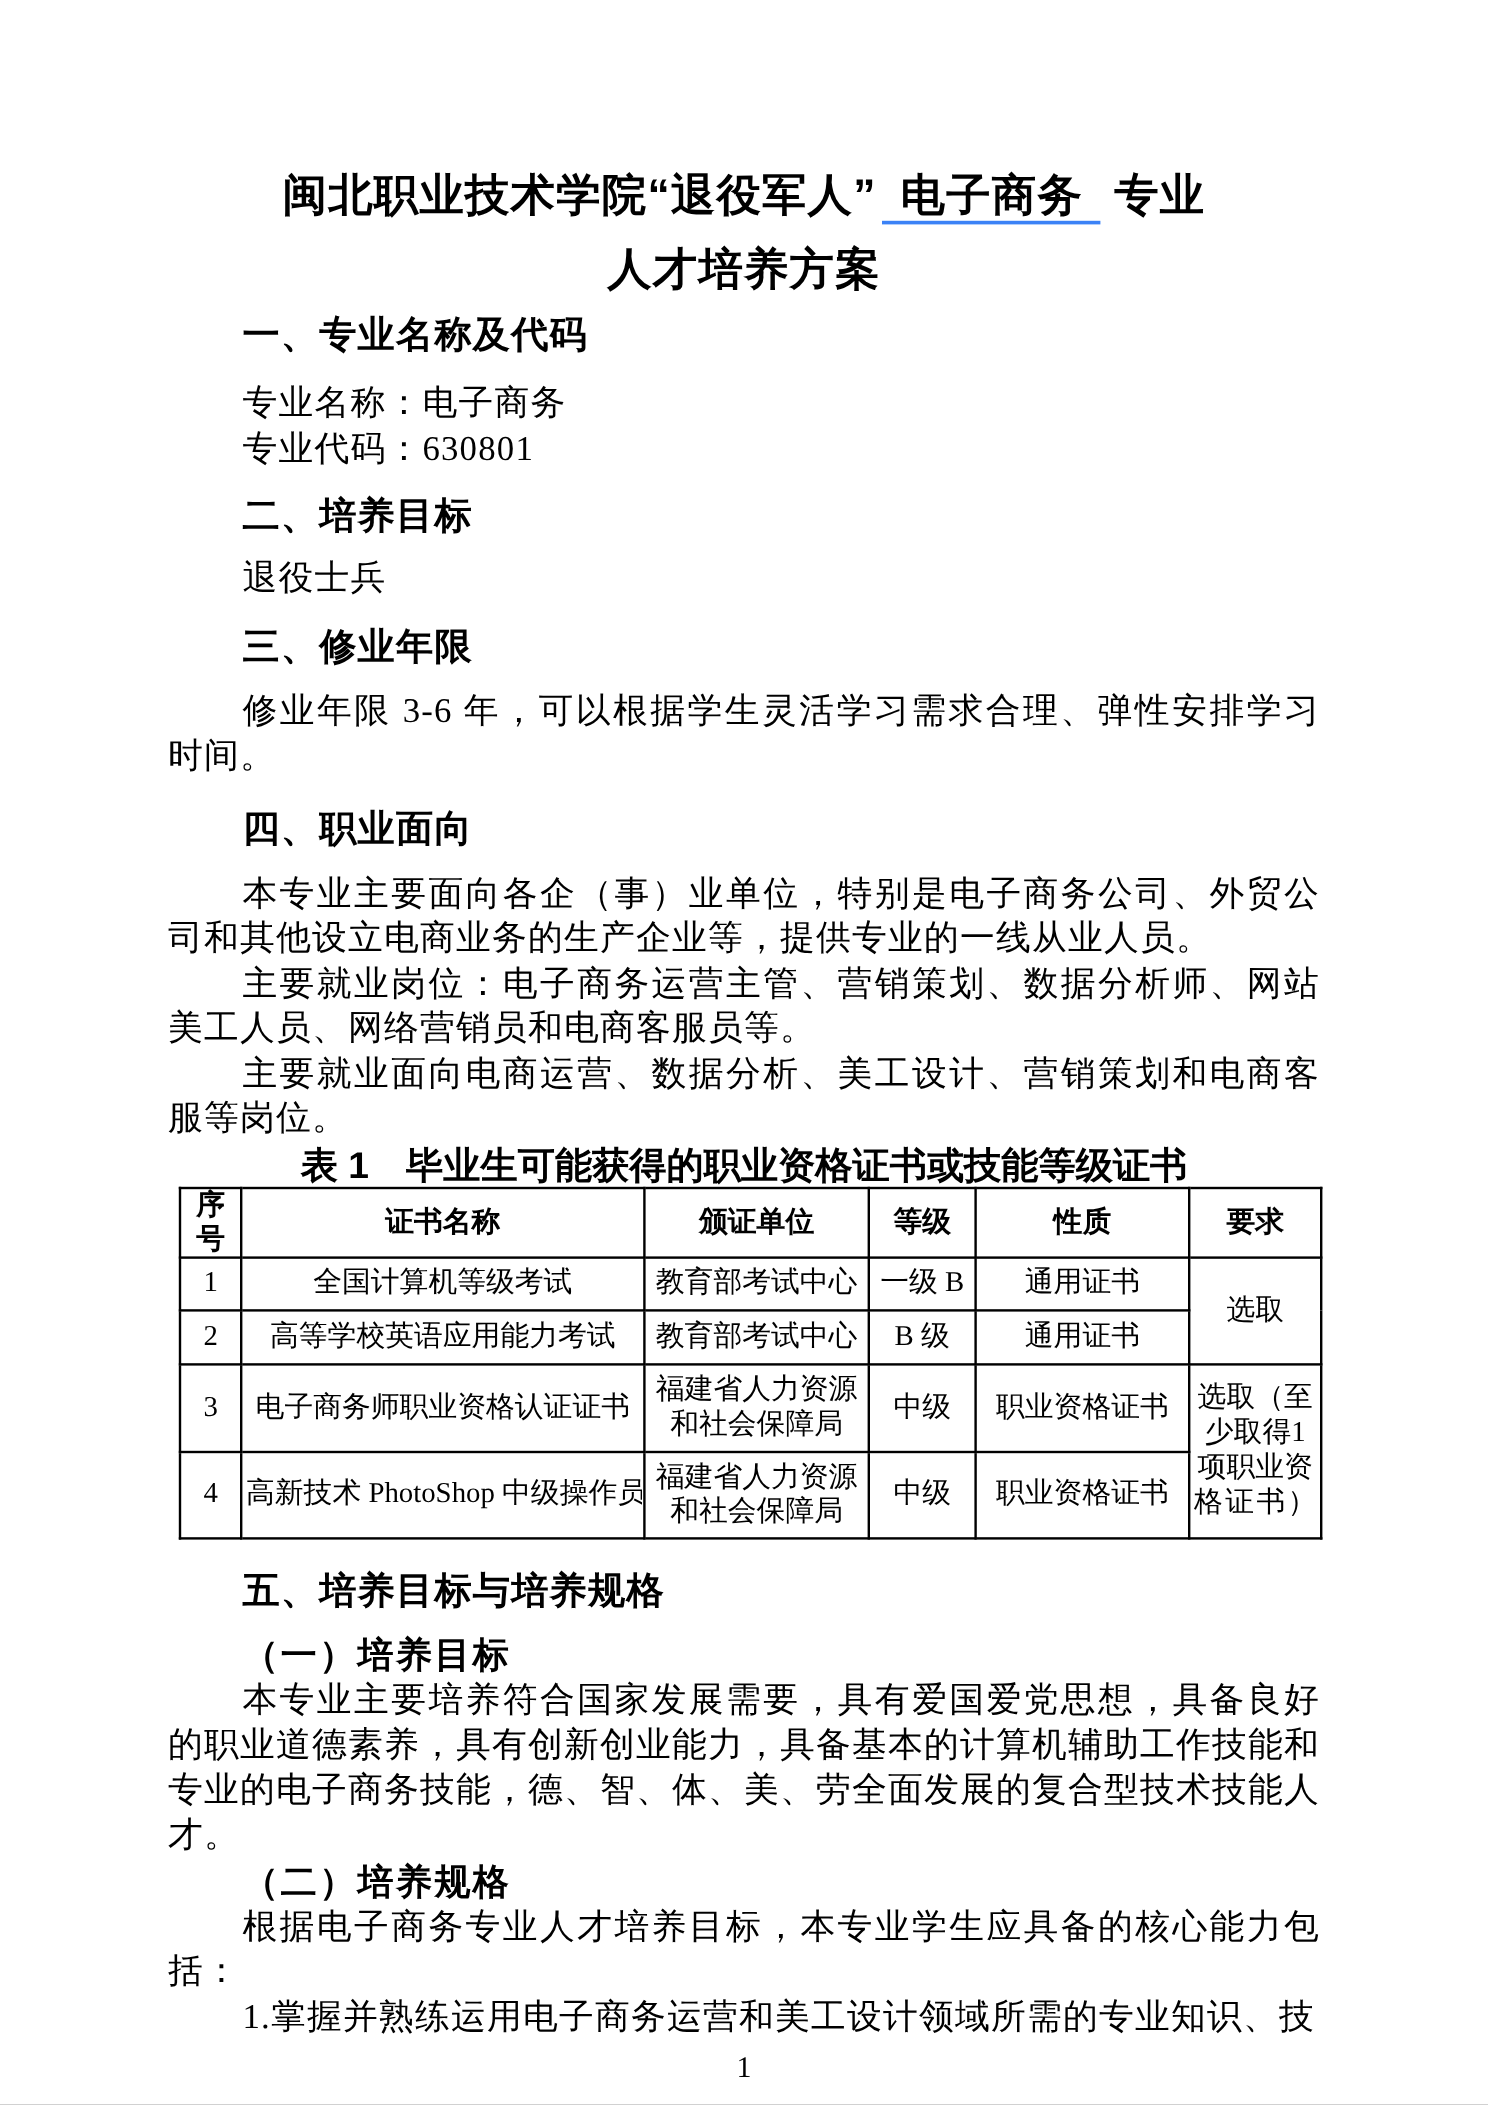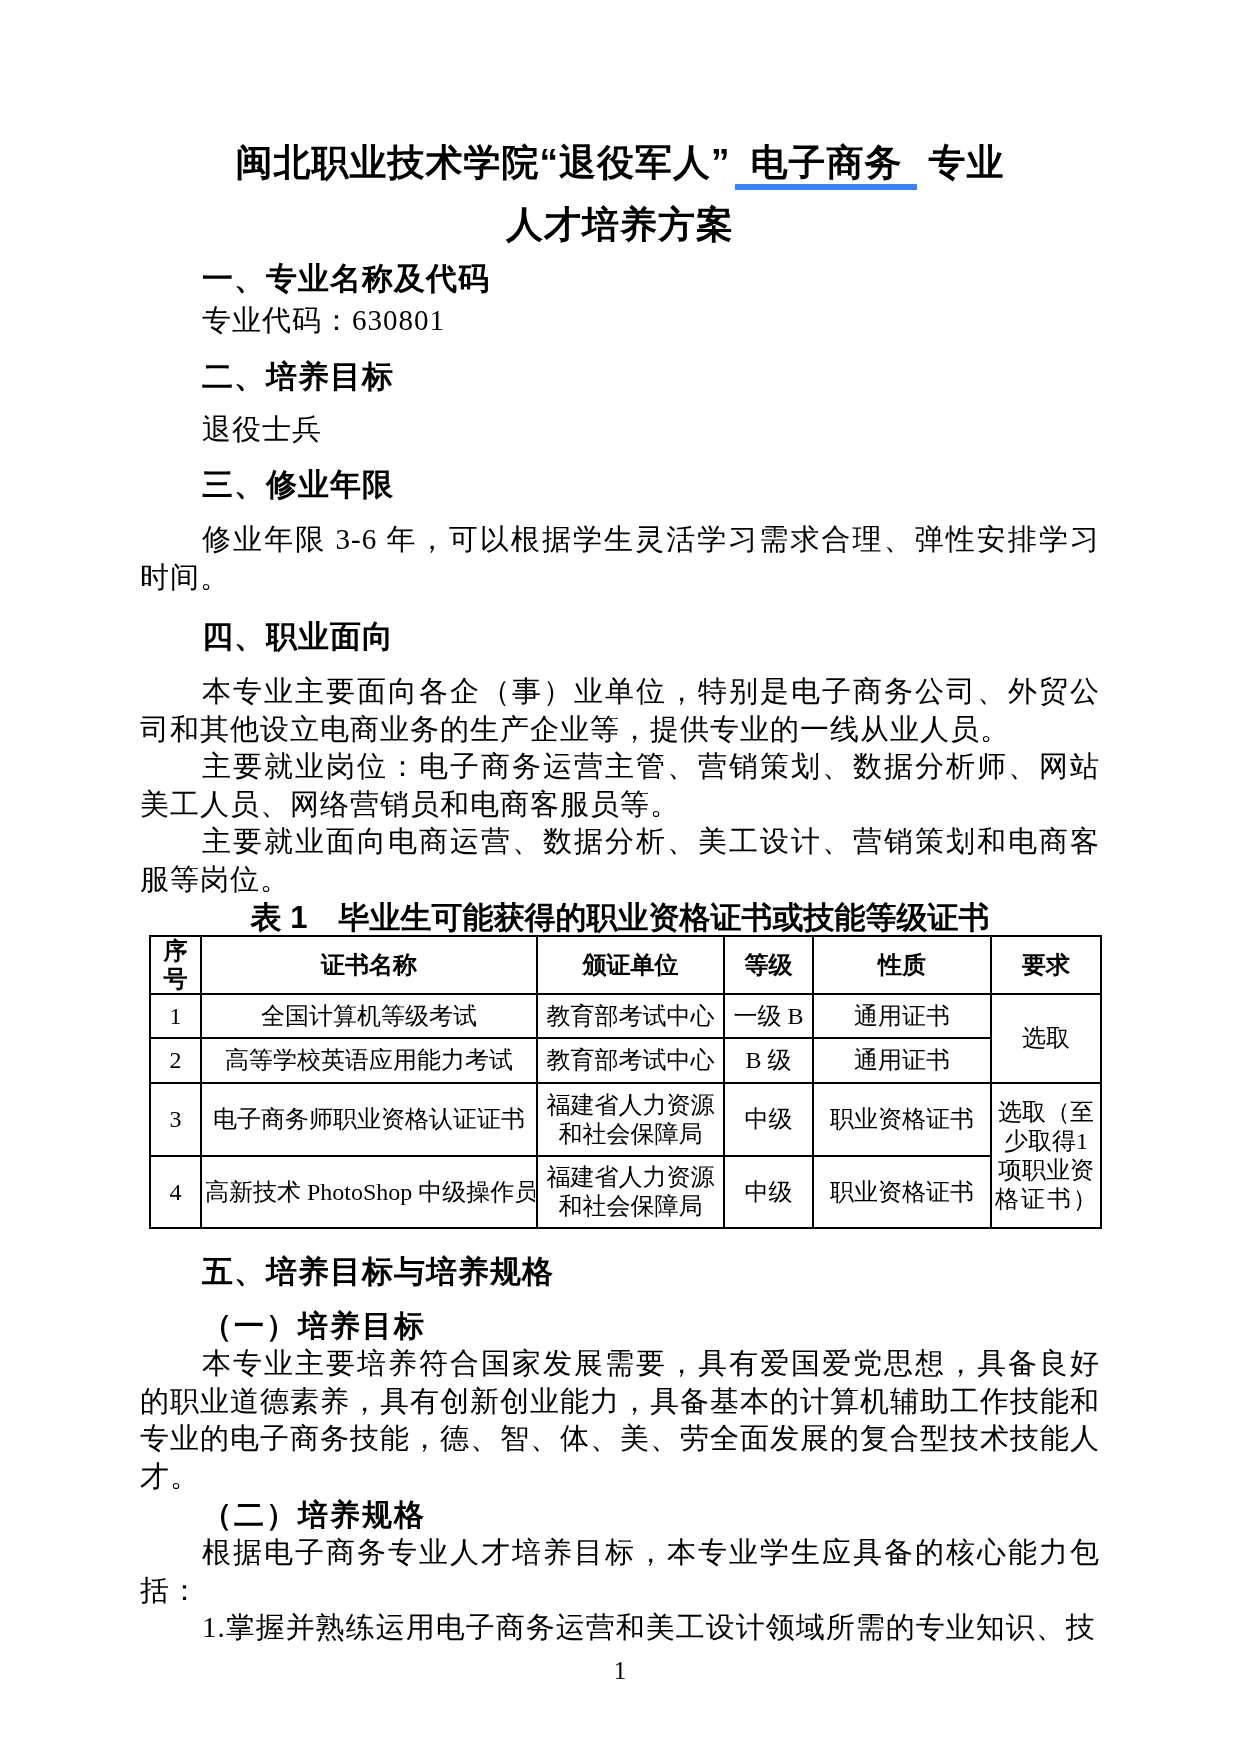--- a/index.html
+++ b/index.html
@@ -20,21 +20,21 @@
   
   .doc-title {
     text-align: center;
     font-family: "Liberation Sans", sans-serif;
     font-weight: bold;
     font-size: 37px;
     line-height: 62px;
     letter-spacing: 1px;
   }
   .u-part {
-    border-bottom: 6px solid #3b82f6;
+    border-bottom: 3px solid #3b82f6;
     padding: 0 14px 1px 16px;
     margin-left: 4px;
   }
   .after-u { margin-left: 12px; }
   
   .h2 {
     margin: 0;
     font-family: "Liberation Sans", sans-serif;
     font-weight: bold;
     font-size: 31px;
@@ -109,20 +109,21 @@
 <body>
 
 <div class="page">
 
   <div class="doc-title">
     <div><span>闽北职业技术学院“退役军人”</span><span class="u-part">电子商务</span><span class="after-u">专业</span></div>
     <div>人才培养方案</div>
   </div>
 
   <h2 class="h2">一、专业名称及代码</h2>
+  <p class="p labels">专业名称：电子商务</p>
   <p class="p">专业代码：630801</p>
 
   <h2 class="h2 mt14">二、培养目标</h2>
   <p class="p mt11">退役士兵</p>
 
   <h2 class="h2 mt14">三、修业年限</h2>
   <p class="p mt13">修业年限 3-6 年，可以根据学生灵活学习需求合理、弹性安排学习时间。</p>
 
   <h2 class="h2 mt18">四、职业面向</h2>
   <p class="p mt13">本专业主要面向各企（事）业单位，特别是电子商务公司、外贸公司和其他设立电商业务的生产企业等，提供专业的一线从业人员。</p>

